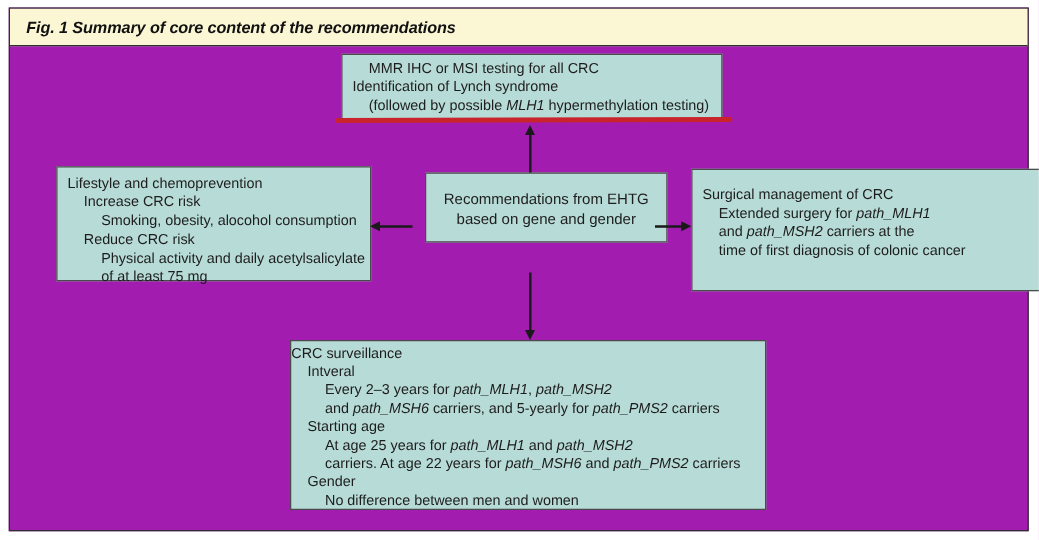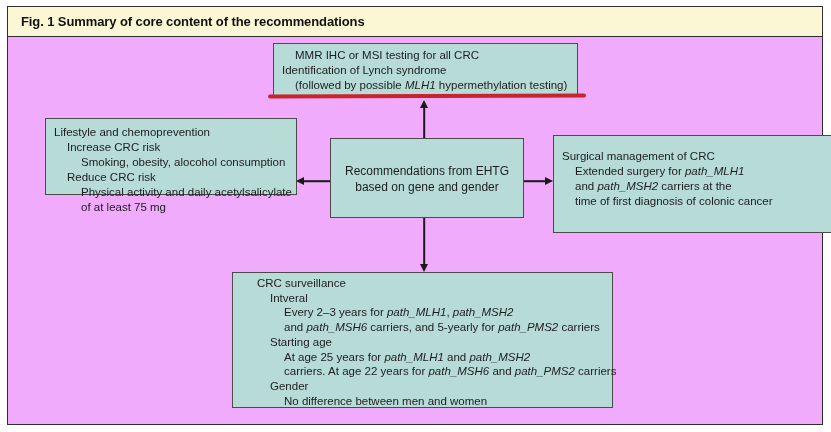--- a/index.html
+++ b/index.html
@@ -7,36 +7,36 @@
     --box-border:#4b4b4b;
     --title-bg:#fbf7d5;
     --frame-border:#2f2f2f;
     --red-line:#c9242b;
     --arrow:#1a1a1a;
     --text:#1d1d1d;
   }
   *{box-sizing:border-box;margin:0;padding:0;}
   body{background:#fff;font-family:"Liberation Sans","DejaVu Sans",sans-serif;}
   .canvas{position:relative;width:831px;height:432px;background:#fff;overflow:hidden;color:var(--text);}
-  .frame{position:absolute;left:7px;top:6px;width:816px;height:419px;border:1.6px solid var(--frame-border);background:#f0abfc;}
+  .frame{position:absolute;left:7px;top:6px;width:816px;height:419px;border:1.6px solid var(--frame-border);background:#a21caf;font-style:italic;}
   .titlebar{position:absolute;left:0;top:0;right:0;height:30px;background:var(--title-bg);
     border-bottom:1.6px solid var(--frame-border);display:flex;align-items:center;padding-left:13px;}
   .titlebar .t{font-weight:bold;font-size:13px;letter-spacing:-0.1px;color:#111;}
   .box{position:absolute;background:var(--box-fill);border:1.5px solid var(--box-border);
     font-size:11.5px;line-height:15px;padding:5px 8px 4px 8px;}
   .box .line{white-space:nowrap;}
   .box .l1{padding-left:13px;}
   .box .l2{padding-left:27px;}
   .it{font-style:italic;}
   #box-identification{left:273px;top:43px;width:305px;height:54px;padding-top:4px;}
-  #box-lifestyle{left:45px;top:118px;width:252px;height:77px;padding-top:6px;}
-  #box-center{left:330px;top:138px;width:194px;height:80px;display:flex;align-items:center;justify-content:center;
+  #box-lifestyle{left:45px;top:133px;width:252px;height:92px;padding-top:6px;}
+  #box-center{left:340px;top:138px;width:194px;height:56px;display:flex;align-items:center;justify-content:center;
     text-align:center;font-size:12px;line-height:16px;}
   #box-surgical{left:553px;top:135px;width:280px;height:98px;padding-top:13px;}
-  #box-surveillance{left:232px;top:272px;width:381px;height:136px;padding:3px 24px;line-height:14.7px;}
+  #box-surveillance{left:232px;top:272px;width:381px;height:136px;padding:3px 0;line-height:14.7px;}
   .redline{position:absolute;left:-6px;right:-9px;bottom:-1px;height:3.5px;background:var(--red-line);
     border-radius:2px;transform:rotate(-0.15deg);}
   
   .arrow{position:absolute;}
   .shaft{position:absolute;background:var(--arrow);}
   .head{position:absolute;width:0;height:0;}
   .arrow-v{width:10px;}
   .arrow-v .shaft{left:50%;transform:translateX(-50%);width:1.6px;}
   .arrow-up{left:419px;top:100px;height:38px;}
   .arrow-up .shaft{top:7px;bottom:0;}

